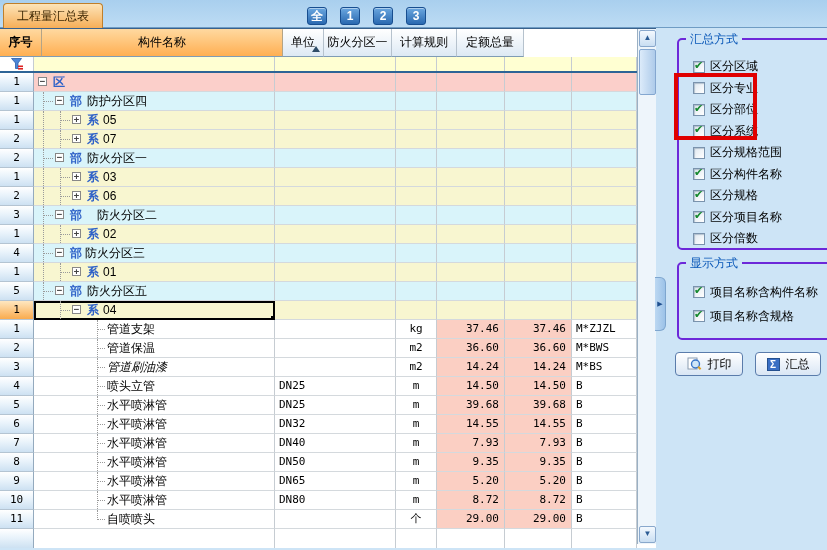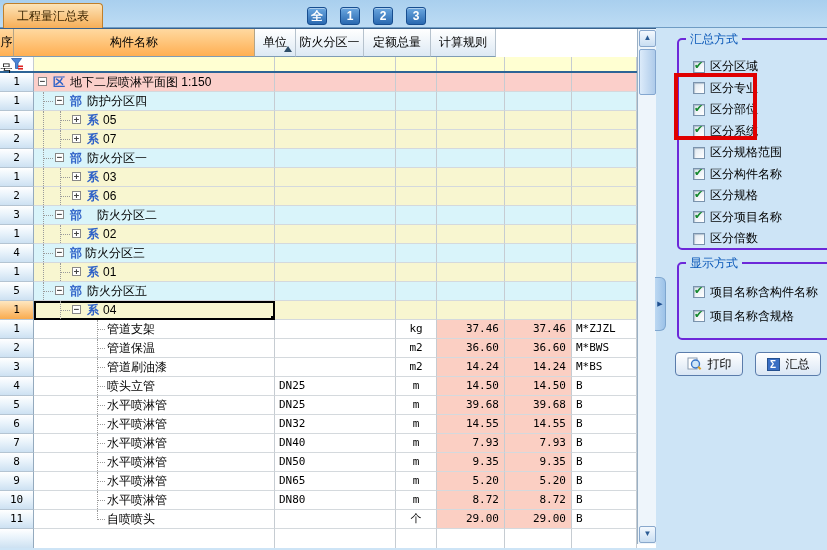--- a/index.html
+++ b/index.html
@@ -104,26 +104,26 @@
     <div class="lvbtns">
         <div class="lvbtn">全</div>
         <div class="lvbtn">1</div>
         <div class="lvbtn">2</div>
         <div class="lvbtn">3</div>
       </div>
   </div>
 
   <div class="grid">
     <div class="ghead">
-        <div class="hc hc-o" style="width: 14px;"><span>序号</span></div>
+        <div class="hc hc-o" style="width: 42px; font-weight: bold;"><span>序号</span></div>
         <div class="hc hc-o" style="width: 241px;"><span>构件名称</span></div>
         <div class="hc hc-l" style="width: 41px;"><span>单位</span><i class="sort-tri"></i></div>
         <div class="hc hc-l" style="width: 68px;"><span>防火分区一</span></div>
+        <div class="hc hc-l" style="width: 65px;"><span>计算规则</span></div>
         <div class="hc hc-l" style="width: 67px;"><span>定额总量</span></div>
-        <div class="hc hc-l" style="width: 65px;"><span>计算规则</span></div>
       </div>
     <div class="frow">
         <div class="fc fc-first" style="width: 34px;">
           <svg width="12" height="12" viewBox="0 0 12 12">
             <path d="M0.5 0.5 H10.5 L7 5 V10.5 H4.5 V5 Z" fill="#4a86d8" stroke="#2a5ca8" stroke-width="0.8"></path>
             <rect x="7" y="7.5" width="5" height="1.6" fill="#d22"></rect>
             <rect x="7" y="10" width="5" height="1.6" fill="#d22"></rect>
           </svg>
         </div>
         <div class="fc" style="width: 241px;"></div>
@@ -132,21 +132,20 @@
         <div class="fc" style="width: 68px;"></div>
         <div class="fc" style="width: 67px;"></div>
         <div class="fc" style="width: 65px;"></div>
       </div>
     <div class="rows">
         <div class="row r-zone">
           <div class="seq cell" style="width: 34px;">1</div>
           <div class="namec cell" style="width: 241px;">
             <div class="exp" style="left: 4px;">−</div>
             <div class="ticon" style="left: 19px;">区</div>
-            <div class="tlabel" style="left: 36px;">地下二层喷淋平面图 1:150</div>
           </div>
           <div class="cell mono c-spec" style="width: 121px;"></div>
           <div class="cell mono c-unit" style="width: 41px;"></div>
           <div class="cell mono c-qty" style="width: 68px;"></div>
           <div class="cell mono c-qty" style="width: 67px;"></div>
           <div class="cell mono c-rule" style="width: 65px;"></div>
         </div>
         <div class="row r-part">
           <div class="seq cell" style="width: 34px;">1</div>
           <div class="namec cell" style="width: 241px;">
@@ -355,21 +354,21 @@
             <div class="tlabel" style="left: 73px;">管道保温</div>
           </div>
           <div class="cell mono c-spec" style="width: 121px;"></div>
           <div class="cell mono c-unit" style="width: 41px;">m2</div>
           <div class="cell mono c-qty" style="width: 68px;">36.60</div>
           <div class="cell mono c-qty" style="width: 67px;">36.60</div>
           <div class="cell mono c-rule" style="width: 65px;">M*BWS</div>
         </div>
         <div class="row r-leaf">
           <div class="seq cell" style="width: 34px;">3</div>
-          <div class="namec cell" style="width: 241px;">
+          <div class="namec cell" style="width: 241px; font-style: italic;">
             <div class="vguide" style="left: 63px;"></div>
             <div class="hdots" style="left: 63px; width: 8px;"></div>
             <div class="tlabel" style="left: 73px;">管道刷油漆</div>
           </div>
           <div class="cell mono c-spec" style="width: 121px;"></div>
           <div class="cell mono c-unit" style="width: 41px;">m2</div>
           <div class="cell mono c-qty" style="width: 68px;">14.24</div>
           <div class="cell mono c-qty" style="width: 67px;">14.24</div>
           <div class="cell mono c-rule" style="width: 65px;">M*BS</div>
         </div>

